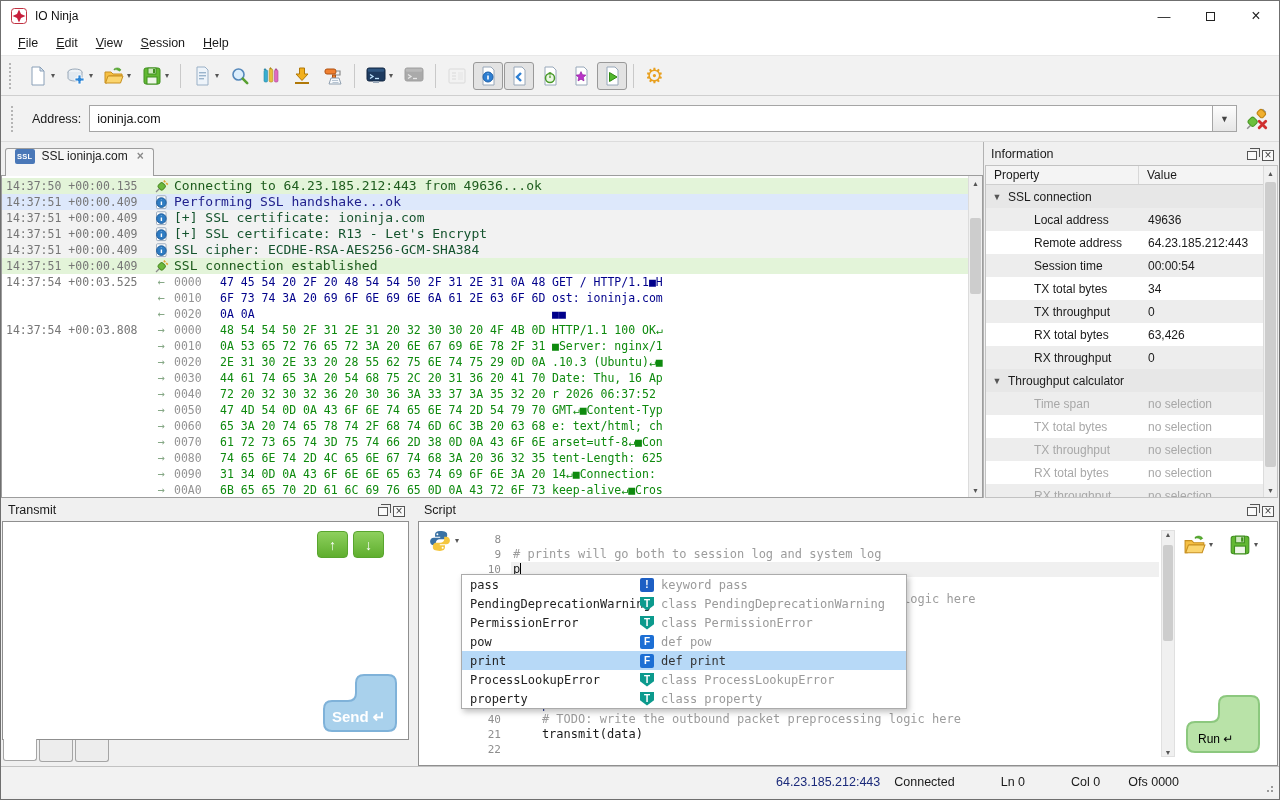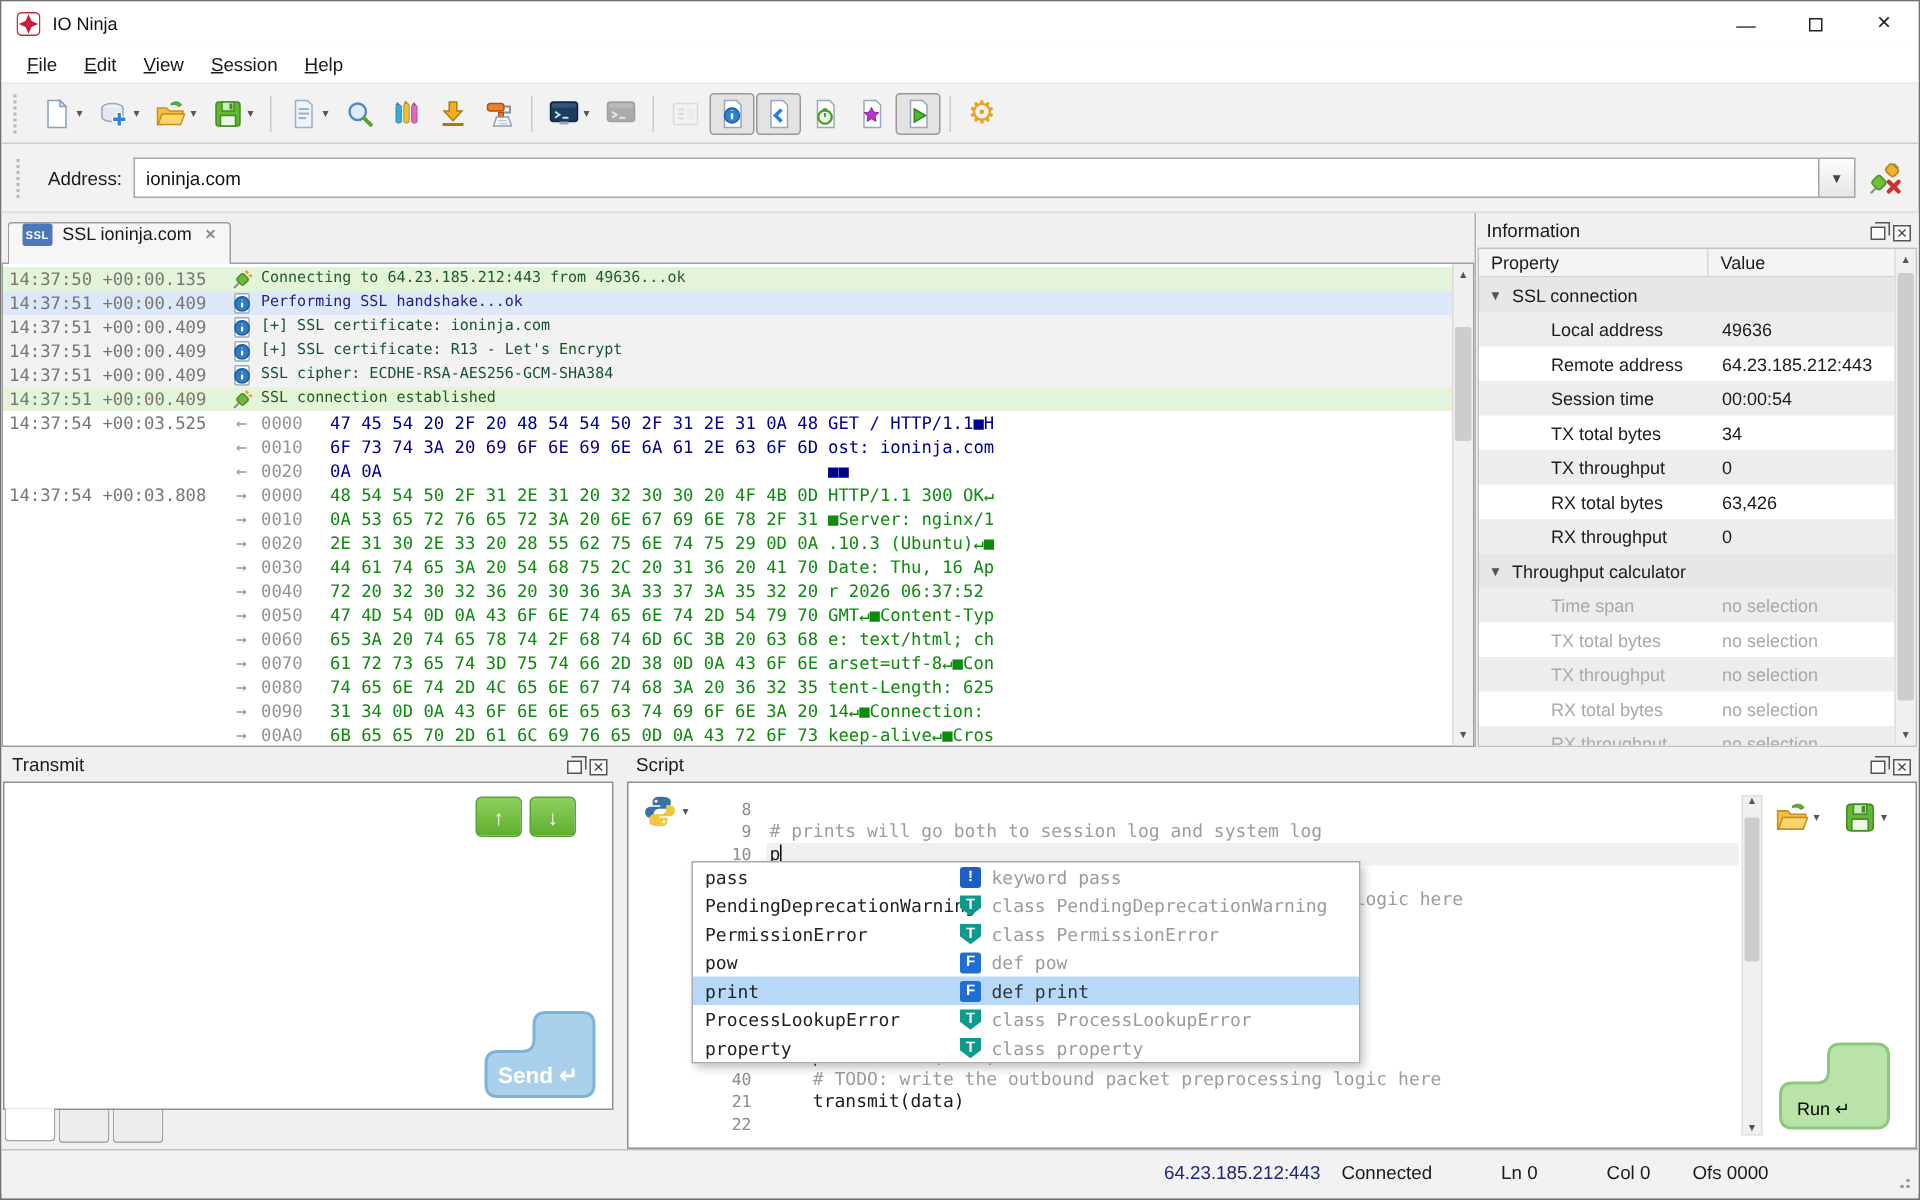--- a/index.html
+++ b/index.html
@@ -38,21 +38,21 @@
   .session{width:982px;display:flex;flex-direction:column}
   .tabbar{height:34px;padding:6px 0 0 4px;display:flex}
   .tab{display:flex;align-items:flex-start;gap:7px;padding:0 9px;height:28px;background:#f6f6f6;border:1px solid #9d9d9d;border-bottom:none;border-radius:3px 3px 0 0;font-size:12px;position:relative;z-index:2}
   .sslbadge{background:#4a78b8;color:#fff;font-size:7.5px;font-weight:bold;padding:3px 2px;border-radius:2px;letter-spacing:.3px}
   .tabclose{color:#8a8a8a;font-weight:bold;font-size:12px;margin-left:2px}
   .logview{flex:1;background:#fff;border:1px solid #9d9d9d;position:relative;overflow:hidden;margin-top:-1px}
   .logbody{position:absolute;left:0;top:0;right:14px;bottom:0;padding-top:2px;font-family:"DejaVu Sans Mono",monospace;overflow:hidden}
   .erow{display:flex;height:16px;line-height:16px;align-items:center}
   .ets,.pts{width:146px;padding-left:4px;font-size:11.5px;color:#767676;flex:none;white-space:pre}
   .eicon{width:26px;flex:none;display:flex;justify-content:center}
-  .etext{flex:1;font-size:10px;white-space:pre}
+  .etext{flex:1;font-size:13px;white-space:pre}
   .k-connect{background:#e3f4d9}.k-connect .etext{color:#1d5c1d}
   .k-info-hl{background:#dde8fb}.k-info-hl .etext{color:#20208c}
   .k-info{background:#f2f2f2}.k-info .etext{color:#14532d}
   .prow{display:flex;height:16px;line-height:16px}
   .pdir{width:26px;flex:none;text-align:center;font-size:12px;color:#86a886}
   .poff{width:46px;flex:none;font-size:11.5px;color:#939393}
   .phex{width:332px;flex:none;font-size:11.5px;white-space:pre}
   .pascii{flex:1;font-size:11.5px;white-space:pre}
   .tx .phex,.tx .pascii{color:#00008b}
   .rx .phex,.rx .pascii{color:#0e8a0e}
@@ -427,21 +427,21 @@
     <span class="pdir">←</span>
     <span class="poff">0020</span>
     <span class="phex">0A 0A</span>
     <span class="pascii">■■</span>
   </div>
             <div class="prow rx">
     <span class="pts">14:37:54 +00:03.808</span>
     <span class="pdir">→</span>
     <span class="poff">0000</span>
     <span class="phex">48 54 54 50 2F 31 2E 31 20 32 30 30 20 4F 4B 0D</span>
-    <span class="pascii">HTTP/1.1 300 OK↵</span>
+    <span class="pascii">HTTP/1.1 100 OK↵</span>
   </div>
             <div class="prow rx">
     <span class="pts"></span>
     <span class="pdir">→</span>
     <span class="poff">0010</span>
     <span class="phex">0A 53 65 72 76 65 72 3A 20 6E 67 69 6E 78 2F 31</span>
     <span class="pascii">■Server: nginx/1</span>
   </div>
             <div class="prow rx">
     <span class="pts"></span>

